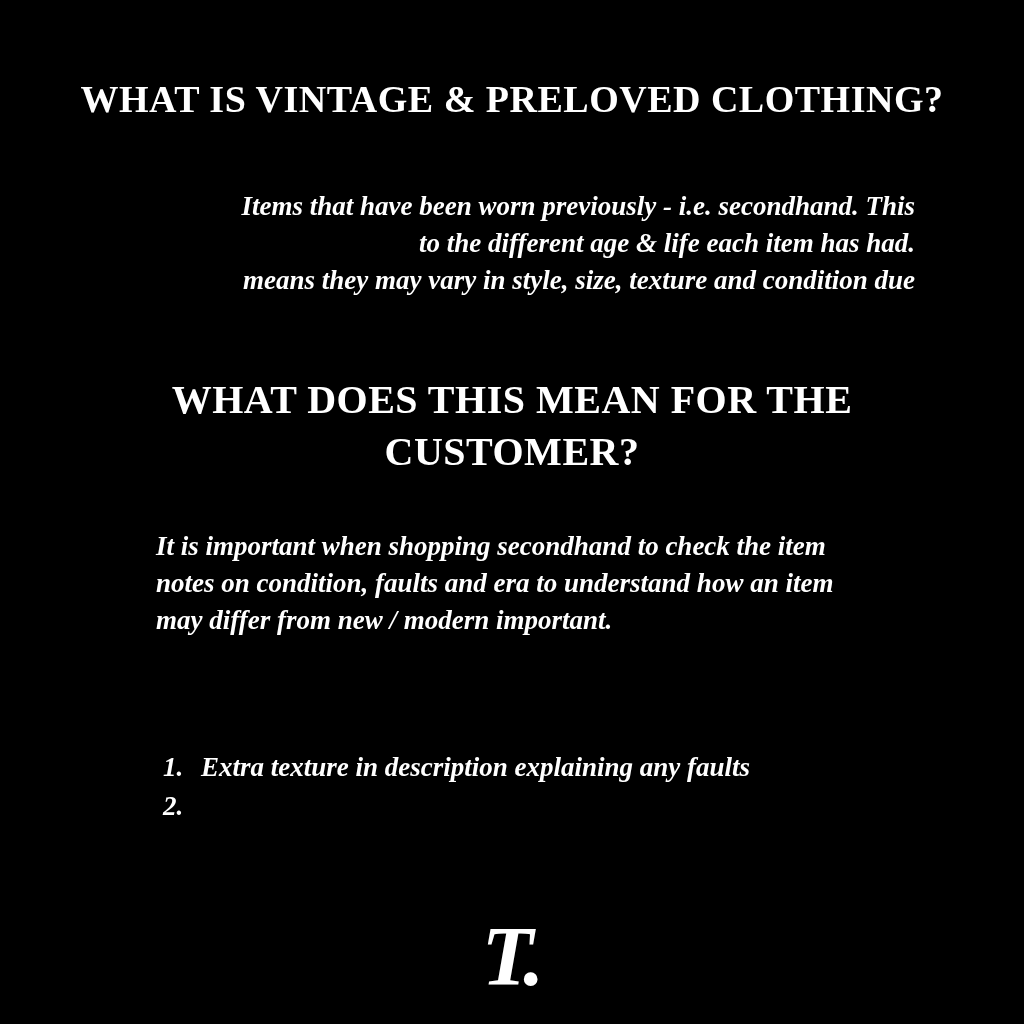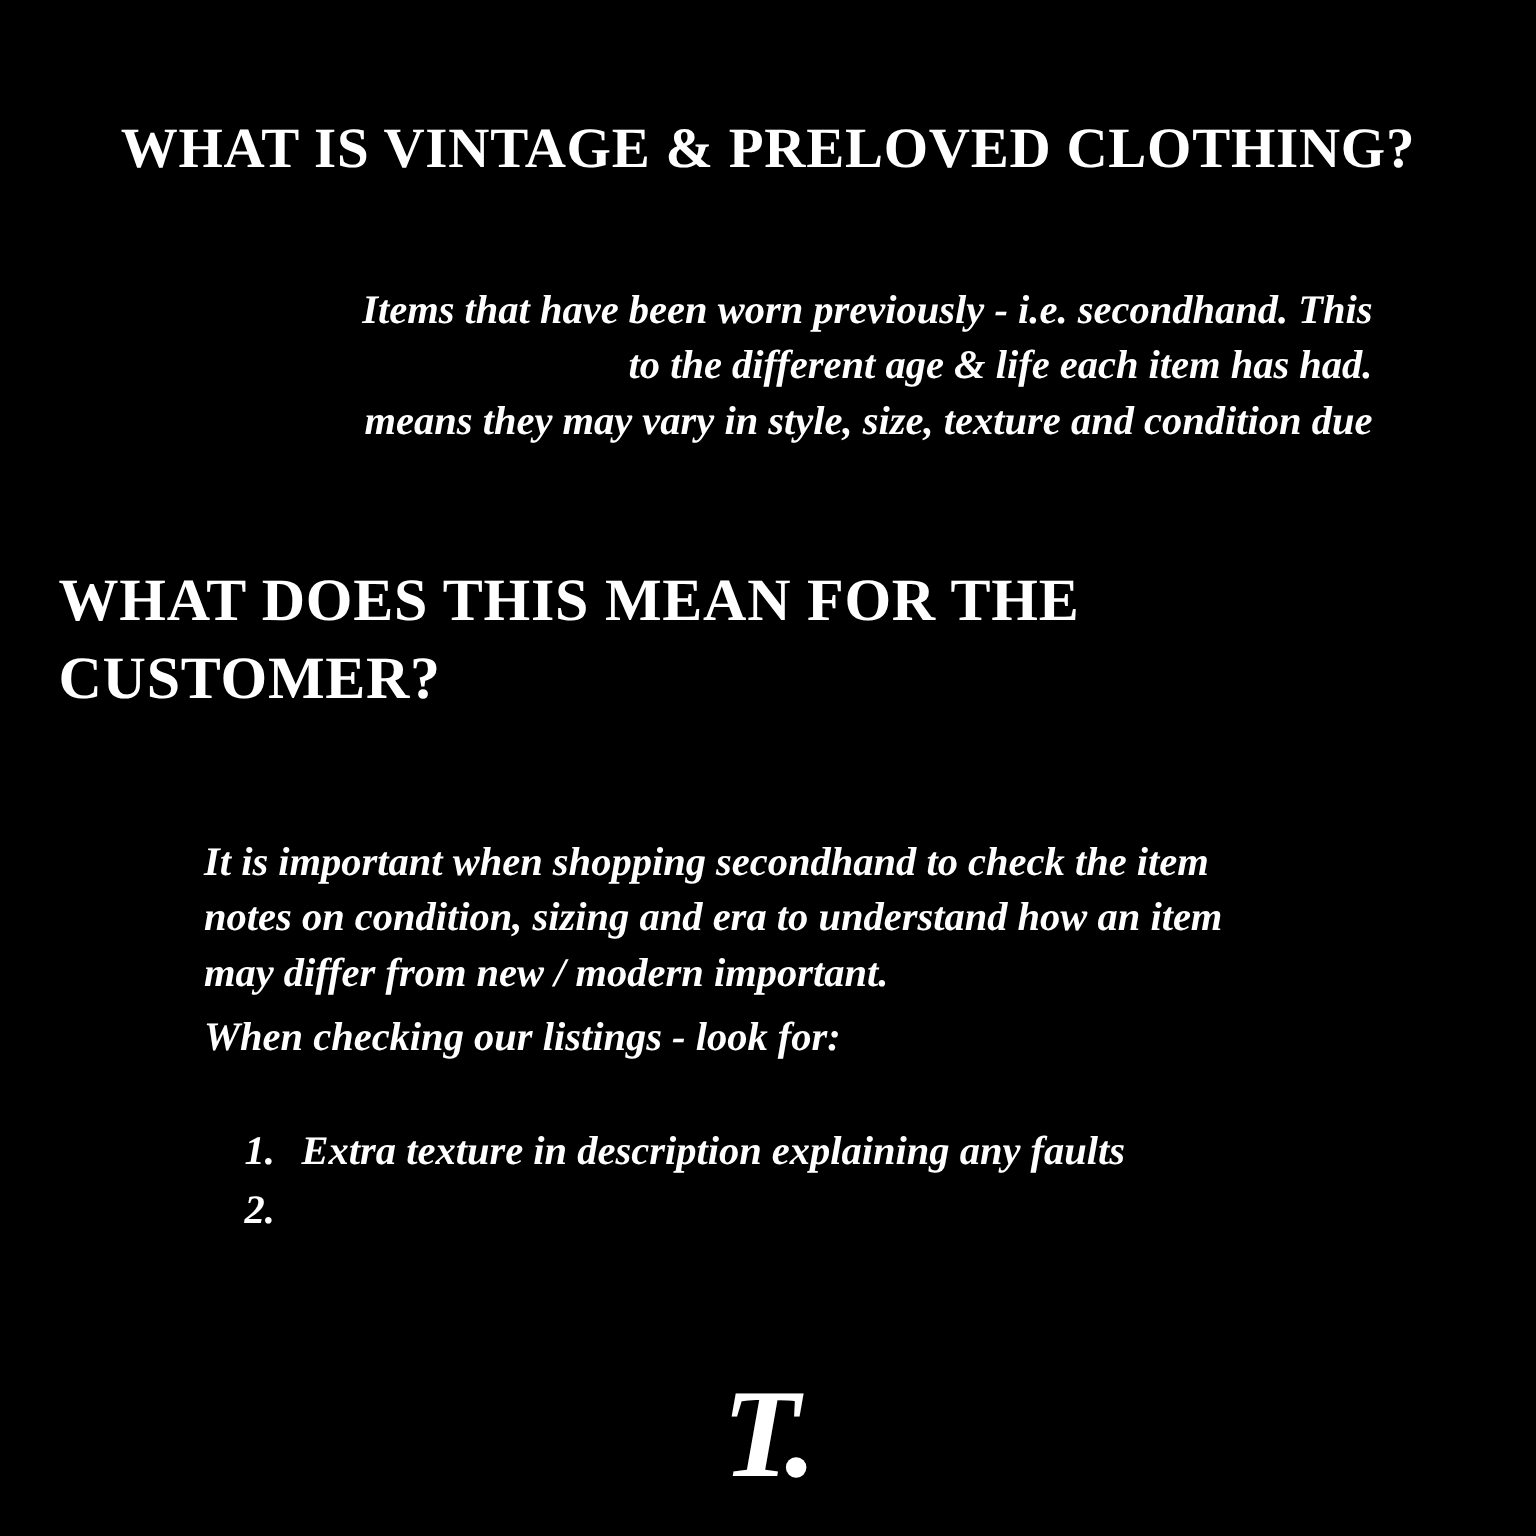--- a/index.html
+++ b/index.html
@@ -27,37 +27,37 @@
     font-size: 38px;
     font-weight: 800;
     letter-spacing: 0.5px;
     line-height: 1;
   }
   .section-heading {
     position: absolute;
     top: 374px;
     left: 0;
     right: 0;
-    text-align: left;
+    text-align: center;
     font-size: 40px;
     font-weight: 800;
     letter-spacing: 0.5px;
     line-height: 52px;
   }
   .para {
     position: absolute;
     left: 97px;
     right: 70px;
     font-size: 27px;
     font-weight: bold;
     font-style: italic;
     line-height: 37px;
   }
   .intro-paragraph   { top: 188px; text-align: right; }
-  .customer-paragraph{ top: 556px; }
+  .customer-paragraph{ top: 528px; margin-left: 20px; }
   .listings-intro    { top: 673px; }
   .checklist {
     position: absolute;
     top: 748px;
     left: 124px;
     right: 60px;
     list-style: none;
     font-size: 27px;
     font-weight: bold;
     font-style: italic;
@@ -91,25 +91,24 @@
     <div>means they may vary in style, size, texture and condition due</div>
   </div>
 
   <h2 class="section-heading">
     <div>WHAT DOES THIS MEAN FOR THE</div>
     <div>CUSTOMER?</div>
   </h2>
 
   <div class="para customer-paragraph">
     <div>It is important when shopping secondhand to check the item</div>
-    <div>notes on condition, sizing and era to understand how an item</div>
+    <div>notes on condition, faults and era to understand how an item</div>
     <div>may differ from new / modern important.</div>
   </div>
 
-  <div class="para listings-intro">When checking our listings - look for:</div>
 
   <ol class="checklist">
     <li class="checklist-item">
       <span class="num">1.</span>
       <span class="txt">Extra texture in description explaining any faults</span>
     </li>
     <li class="checklist-item">
       <span class="num">2.</span>
     </li>
   </ol>

